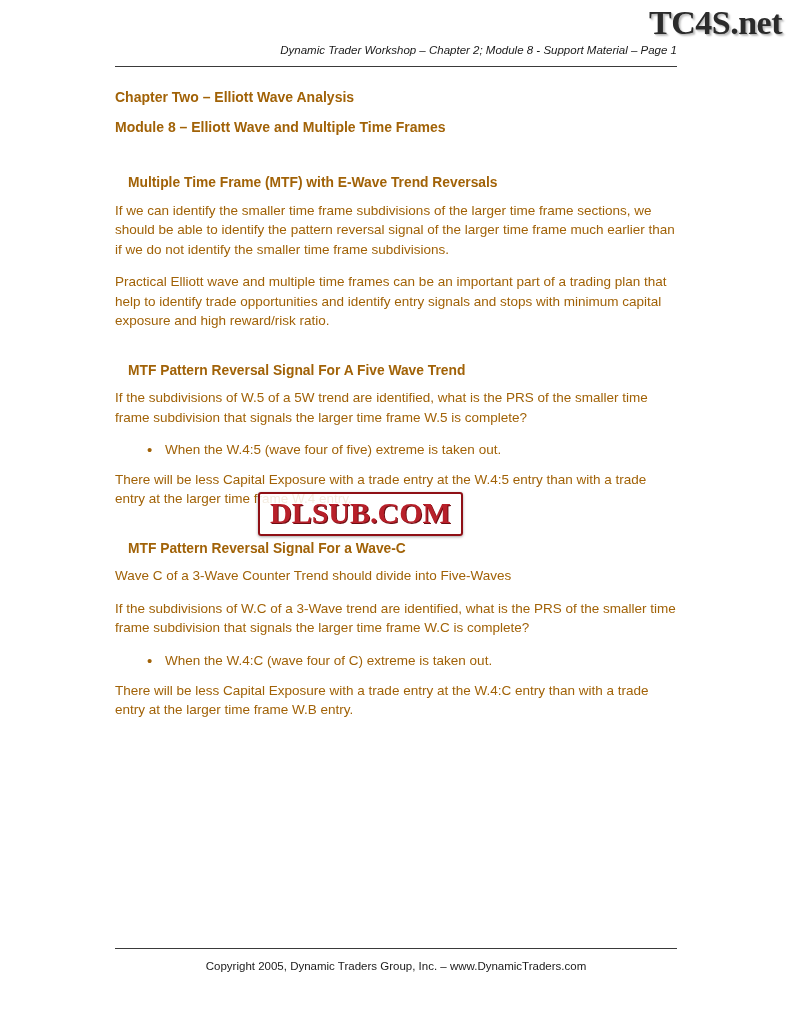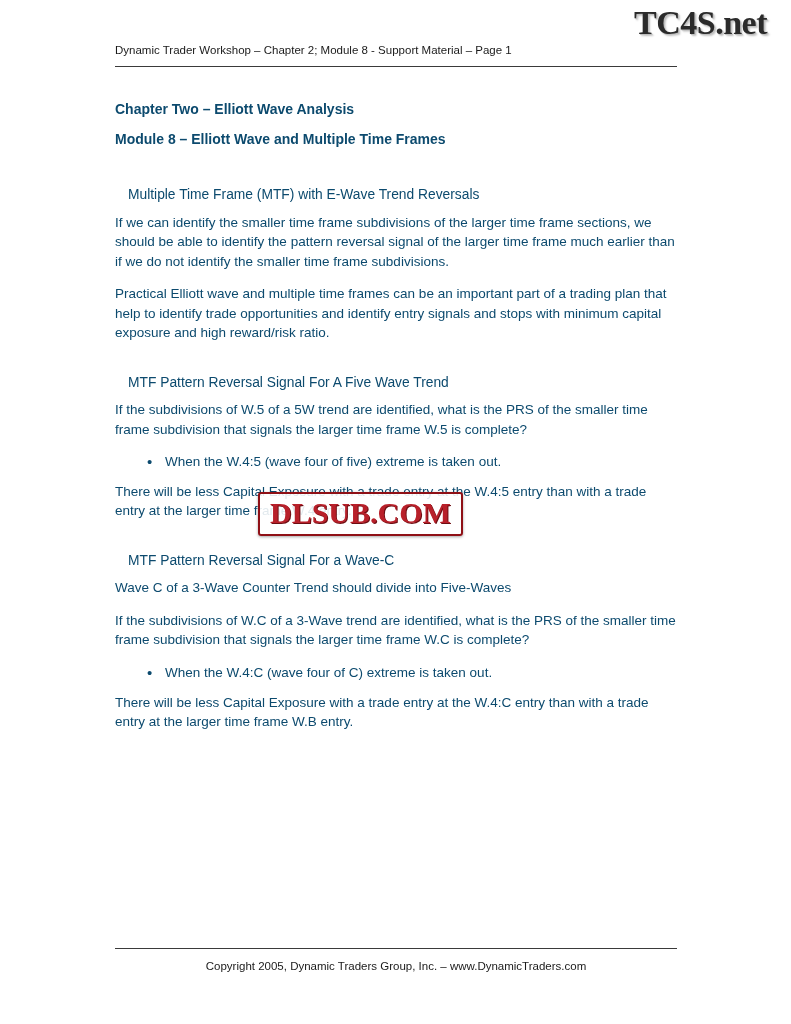--- a/index.html
+++ b/index.html
@@ -18,21 +18,21 @@
     position: absolute;
     left: 0; top: 0;
     width: 791px;
     height: 1024px;
     background: #ffffff;
   }
 
   
   .wm-topright {
     position: absolute;
-    right: 24px;
+    right: 9px;
     top: 4px;
     font-family: "Liberation Serif", serif;
     font-size: 34px;
     font-weight: bold;
     color: #2b2b2b;
     letter-spacing: -0.5px;
     text-shadow: 1px 1px 0 #bfbfbf, 2px 2px 2px rgba(0,0,0,0.25);
   }
   .wm-center {
     position: absolute;
@@ -60,51 +60,52 @@
     color: #b8202a;
     text-shadow: 1px 1px 0 #ffffff, 2px 2px 2px rgba(0,0,0,0.3);
   }
 
   
   .header {
     position: absolute;
     left: 115px;
     top: 44px;
     width: 562px;
-    text-align: left;
+    text-align: right;
     font-size: 11.5px;
     color: #1a1a1a;
+    font-style: italic;
   }
   .header-rule {
     position: absolute;
     left: 115px;
     top: 66px;
     width: 562px;
     border-top: 1px solid #3a3a3a;
   }
 
   
   .content {
     position: absolute;
     left: 115px;
-    top: 100px;
-    width: 562px;
-    color: #0c4a6e;
+    top: 88px;
+    width: 562px;
+    color: #a16207;
     font-size: 13.5px;
     line-height: 1.42;
   }
   .content h1 {
     font-size: 14px;
     font-weight: bold;
     margin: 0 0 10px 0;
     line-height: 1.4;
   }
   .content h2 {
     font-size: 13.8px;
-    font-weight: normal;
+    font-weight: bold;
     margin: 0 0 8px 0;
     line-height: 1.4;
     padding-left: 13px;
   }
   .spacer-lg { height: 26px; }
   .spacer-md { height: 17px; }
   .para {
     margin: 0 0 13px 0;
     font-size: 13.5px;
     line-height: 1.45;

